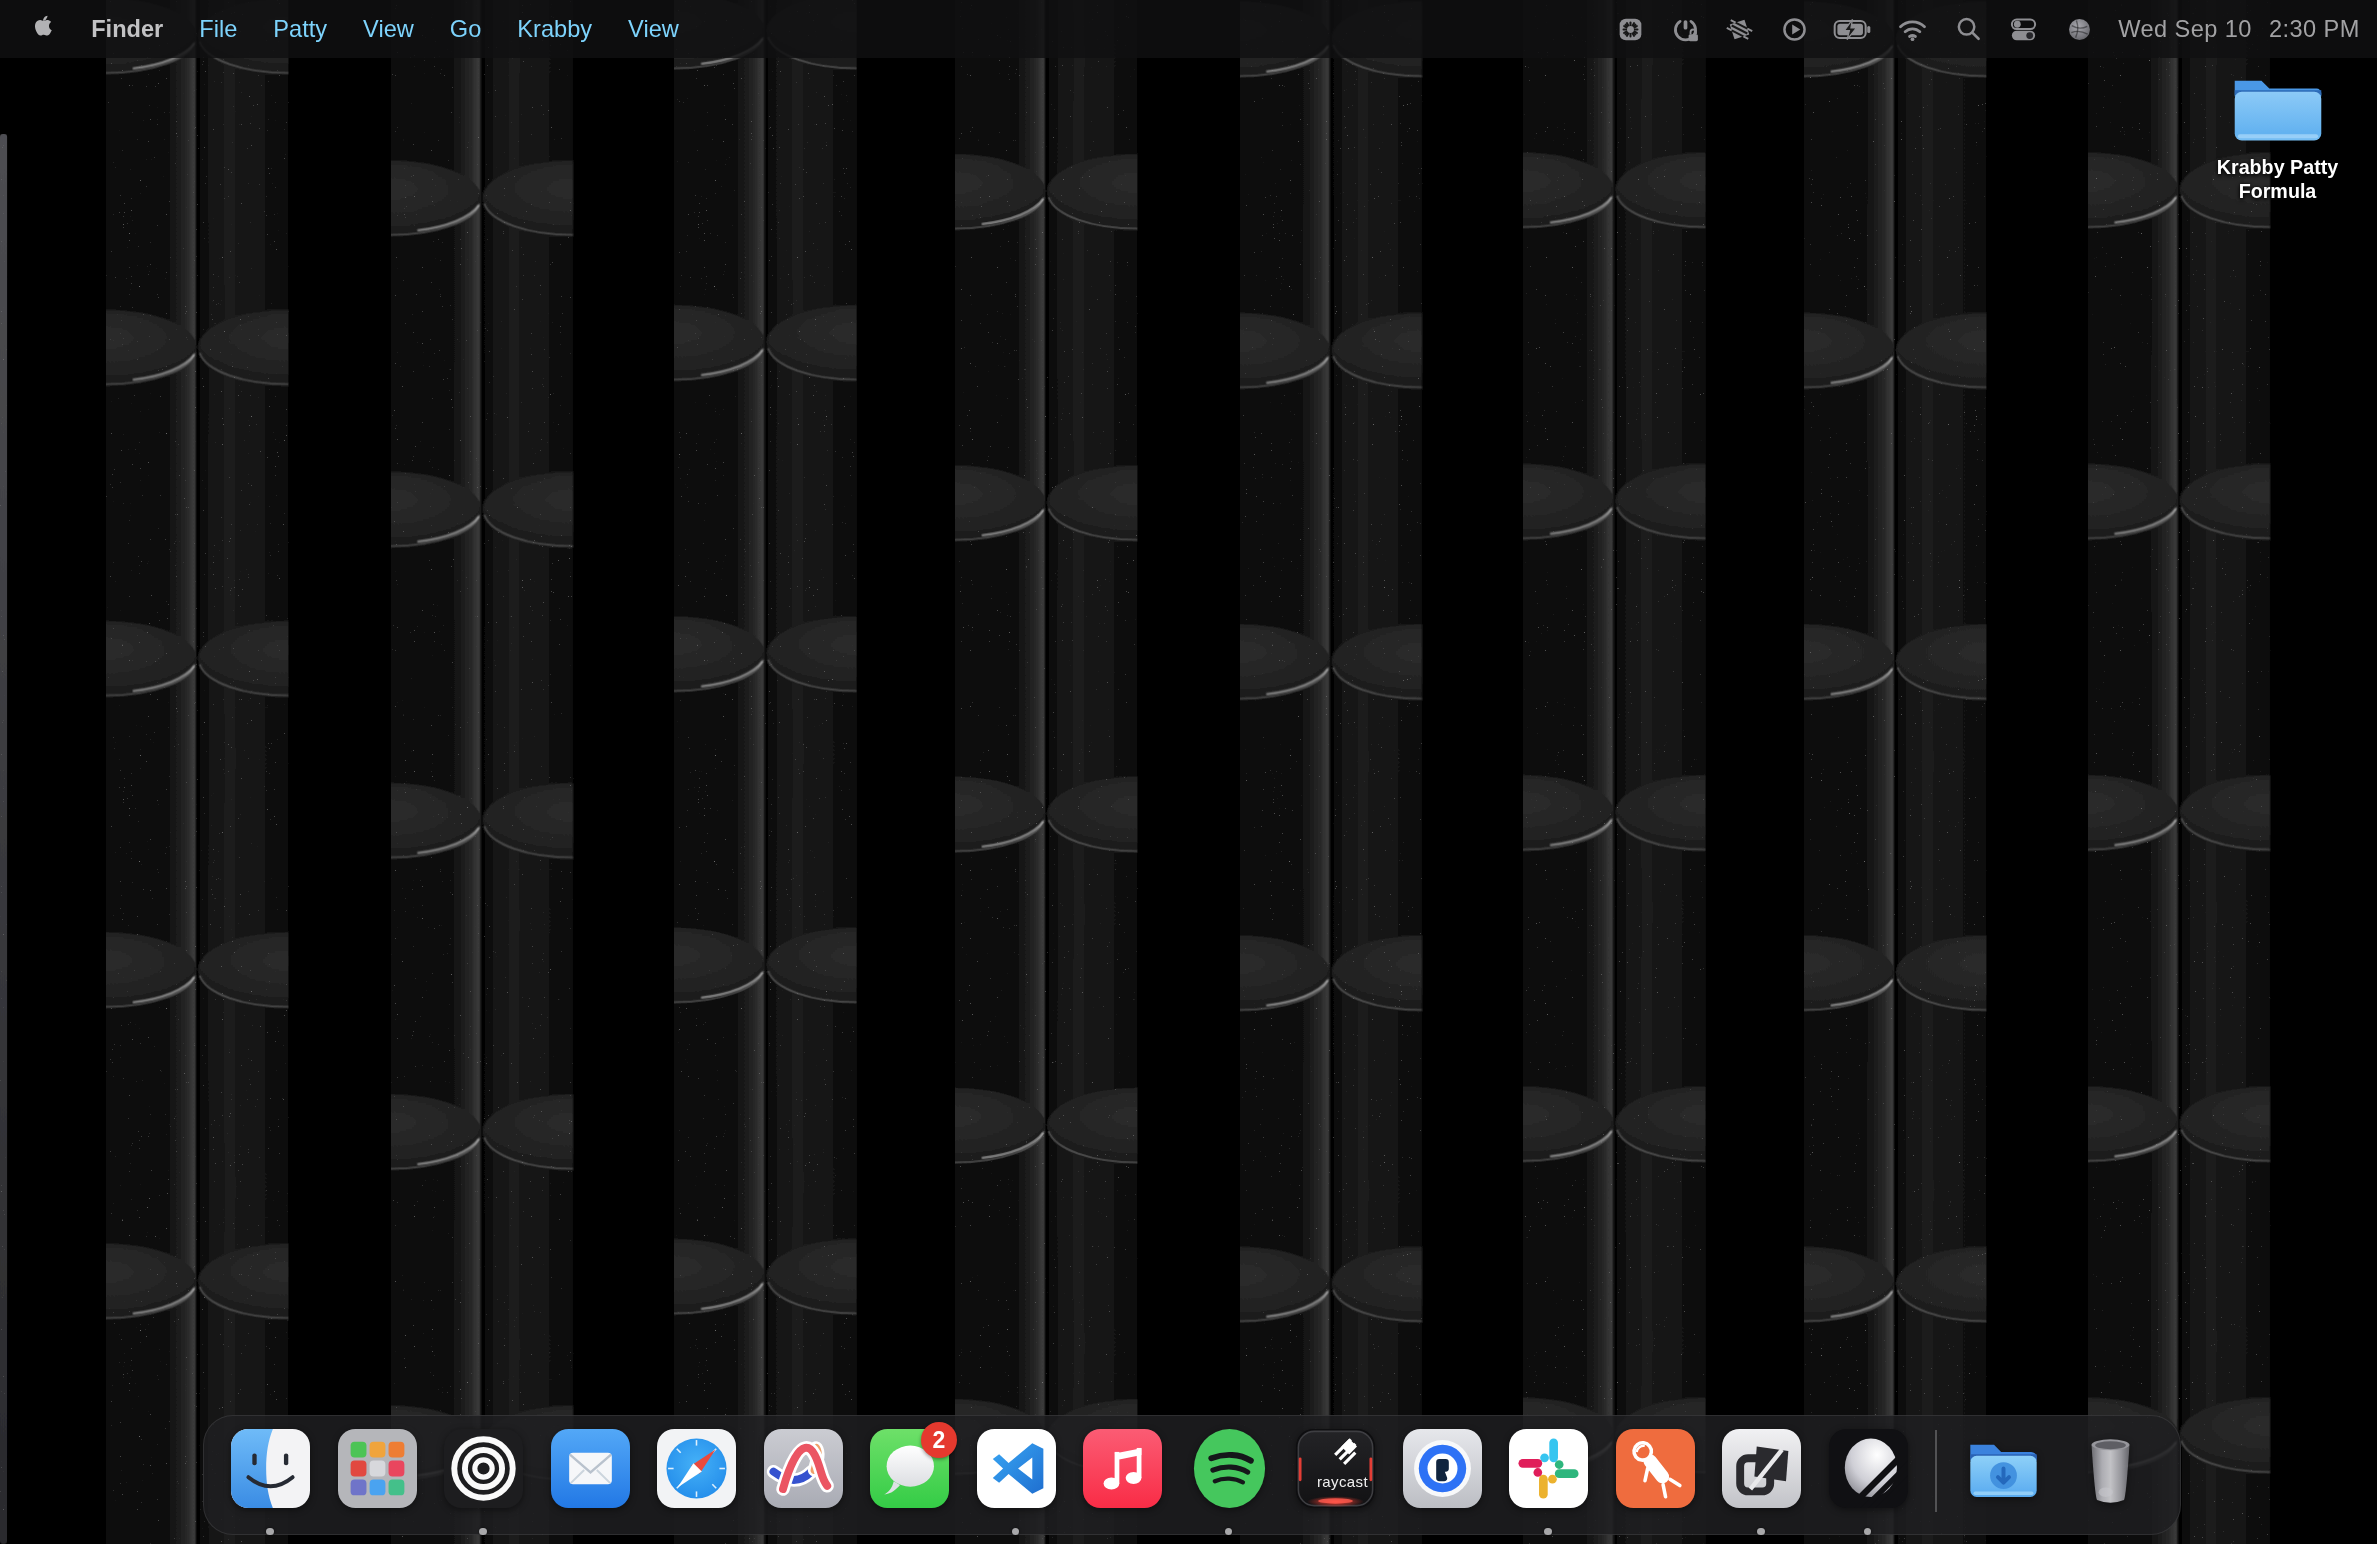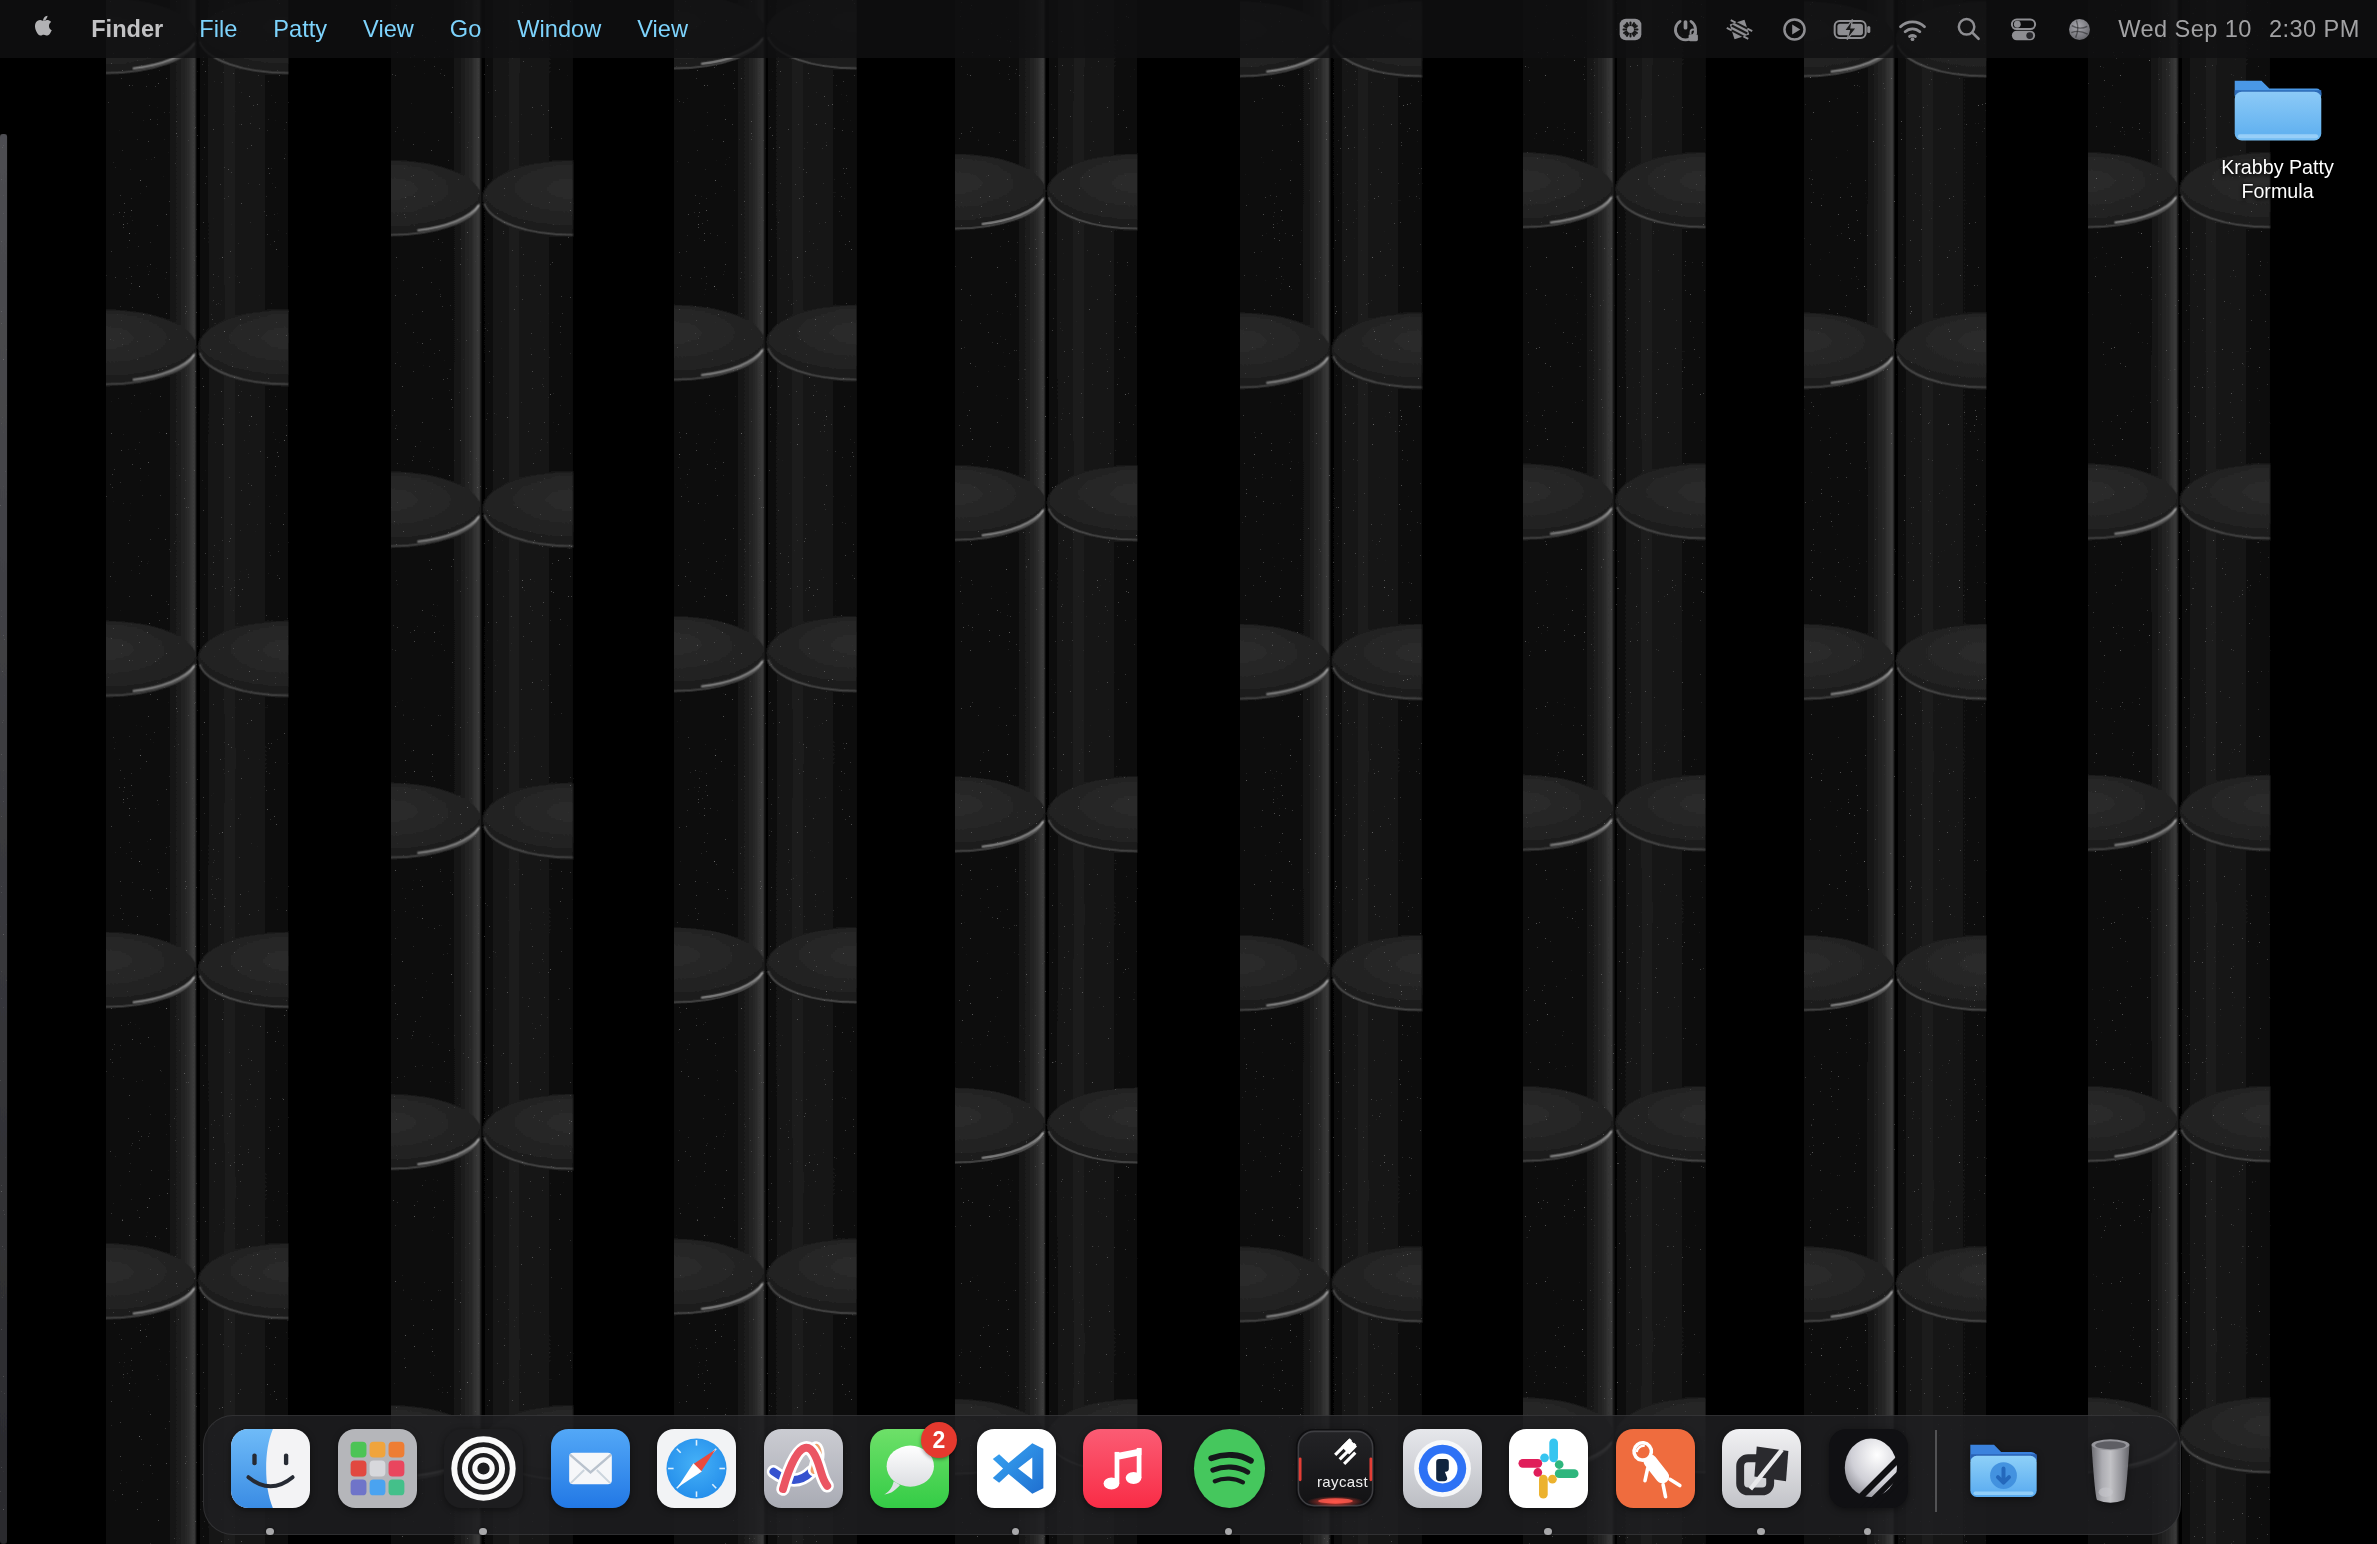--- a/index.html
+++ b/index.html
@@ -17,21 +17,21 @@
   .apple{display:flex;align-items:center;margin-right:1.6px;}
   .menu-item{color:#7dd3fc;cursor:default;white-space:nowrap;}
   .menu-item.active{font-weight:700;color:#c2c2c4;}
   .mb-right{margin-left:auto;display:flex;align-items:center;gap:23.6px;text-align:center;}
   .status{display:flex;align-items:center;justify-content:center;}
   .clock{display:flex;align-items:center;gap:17.3px;color:#a2a2a4;font-size:23.6px;letter-spacing:0.4px;padding-right:6.3px;}
 
   
   .desktop-icon{position:absolute;top:68px;right:25px;width:149px;z-index:20;
                 display:flex;flex-direction:column;align-items:center;cursor:default;}
-  .desktop-icon .flabel{margin-top:7.9px;font-size:19.7px;font-weight:400;color:#fff;
+  .desktop-icon .flabel{margin-top:7.9px;font-size:19.7px;font-weight:700;color:#fff;
                 text-align:center;line-height:24.4px;text-shadow:0 1.6px 4.7px rgba(0,0,0,.95),0 0 3.1px rgba(0,0,0,.8);}
 
   
   .dock{position:absolute;left:203px;top:1415px;width:1978px;height:120px;z-index:30;
         background:rgba(31,31,33,.85);border:1.2px solid rgba(255,255,255,.09);
         border-radius:30px;box-sizing:border-box;
         display:flex;align-items:flex-start;gap:27.5px;padding:12.6px 27px 0;}
   .dock-item{width:79px;height:79px;position:relative;flex:0 0 auto;}
   .dock-item svg{display:block;width:79px;height:79px;
                  filter:drop-shadow(0 2.4px 3.9px rgba(0,0,0,.45));}
@@ -122,21 +122,21 @@
       <svg width="23.6" height="28" viewBox="0 0 80 96" fill="#b2b2b4">
         <path d="M54.8 14.2c-2.6 3.1-6.9 5.6-10.3 5.6-.4-4.1 1.5-8.4 3.9-11.2C51.1 5.5 55.8 3 59.4 2.8c.3 4.3-1.9 8.5-4.6 11.4z"></path>
         <path d="M64.5 37.3c-.1-9 7.3-13.3 7.6-13.5-4.1-6-10.5-6.9-12.8-7-5.5-.6-10.7 3.2-13.4 3.2-2.8 0-7-3.1-11.6-3-6 .1-11.5 3.5-14.6 8.8-6.2 10.8-1.6 26.8 4.5 35.6 3 4.3 6.5 9.1 11.1 8.9 4.5-.2 6.2-2.9 11.6-2.9s6.9 2.9 11.6 2.8c4.8-.1 7.9-4.4 10.8-8.7 3.4-5 4.8-9.8 4.9-10-.1-.1-9.4-3.6-9.7-14.2z"></path>
       </svg>
     </span>
     <span class="menu-item active">Finder</span>
     <span class="menu-item">File</span>
     <span class="menu-item">Patty</span>
     <span class="menu-item">View</span>
     <span class="menu-item">Go</span>
-    <span class="menu-item">Window</span>
+    <span class="menu-item">Krabby</span>
     <span class="menu-item">View</span>
   </div>
 
   <div class="mb-right">
     <span class="status">
       <svg width="31" height="31" viewBox="0 0 40 40">
         <rect x="6" y="6" width="28" height="28" rx="8" fill="#8e8e92"></rect>
         <g stroke="#161616" stroke-width="2.6" stroke-linecap="round">
           <line x1="20" y1="11" x2="20" y2="29"></line>
             <line x1="11" y1="20" x2="29" y2="20"></line>

